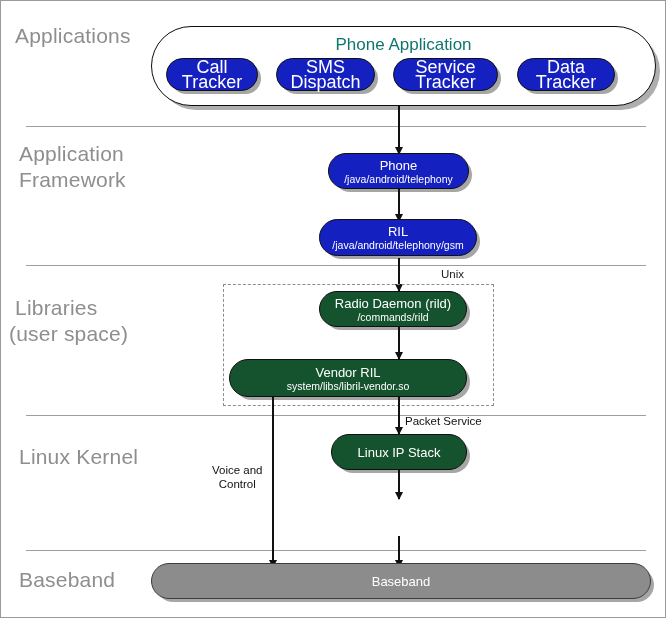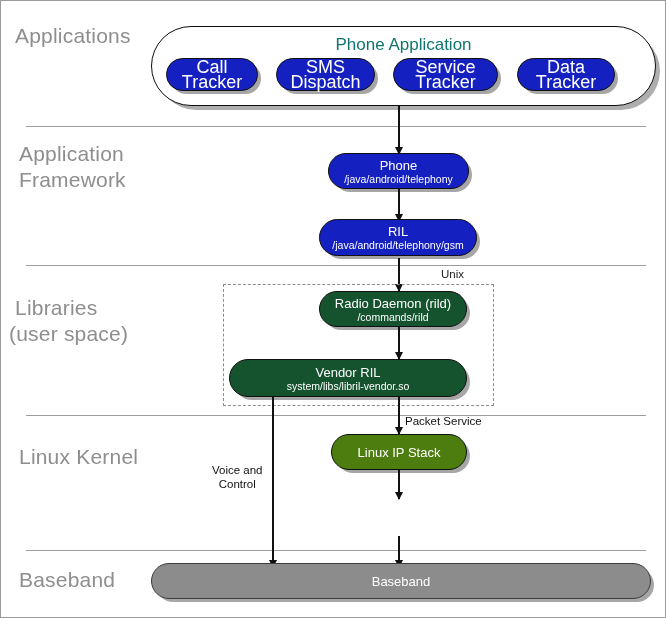--- a/index.html
+++ b/index.html
@@ -44,21 +44,21 @@
     align-items:center;
     justify-content:center;
     text-align:center;
     box-shadow:4px 4px 0 -1px rgba(150,150,150,.85);
   }
   .node .title{font-size:13px;line-height:15px;}
   .node .sub{font-size:10.5px;line-height:12px;}
 
   .node.blue{background:#1520c0;}
   .node.green{background:#14532d;}
-  .node.red{background:#4d7c0f;}
+  .node.red{background:#14532d;}
   .node.grey{background:#8c8c8c;border-color:#3d3d3d;}
 
   .node.app{font-size:12.5px;}
   .node.app .title{font-size:18px;}
 
   
   #phone-app-container{
     position:absolute;
     left:150px;top:25px;width:505px;height:80px;
     box-sizing:border-box;

